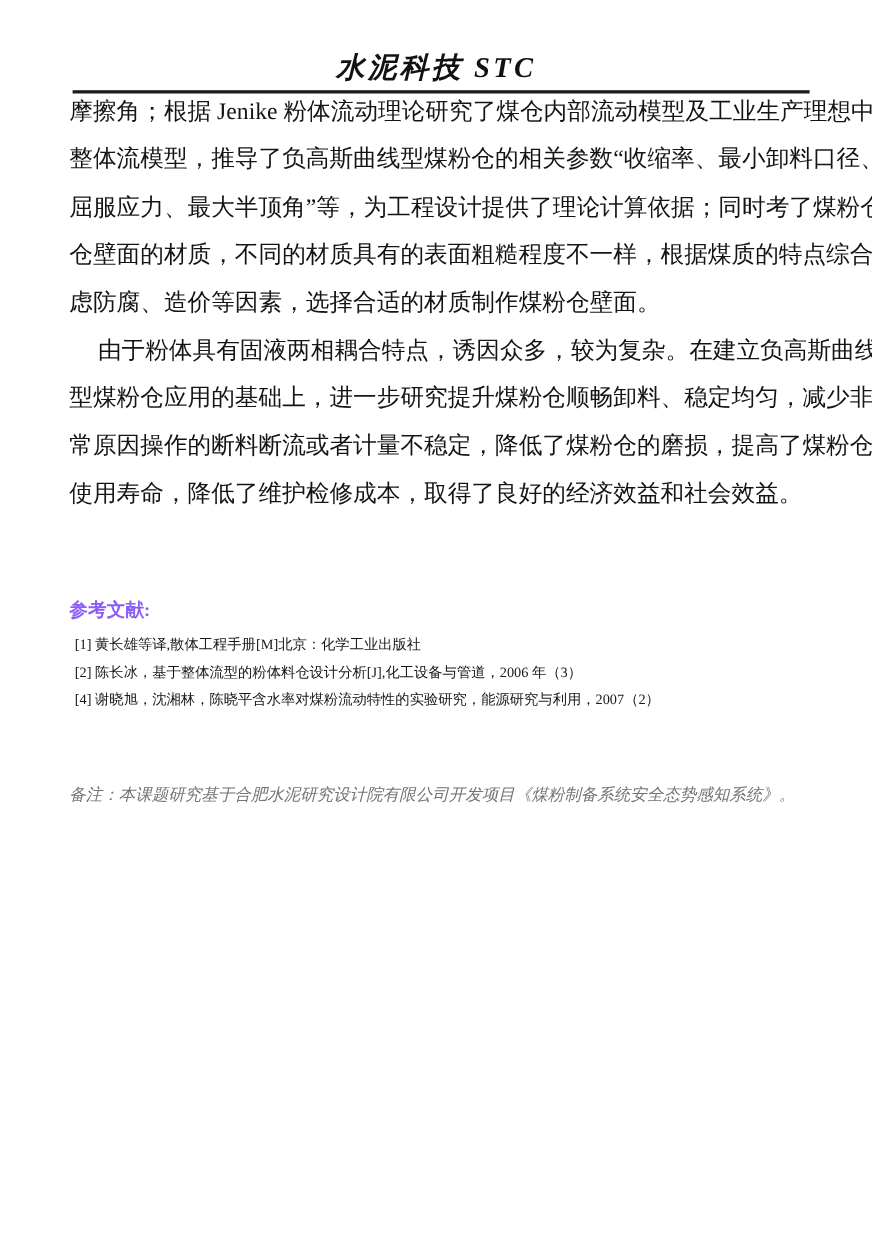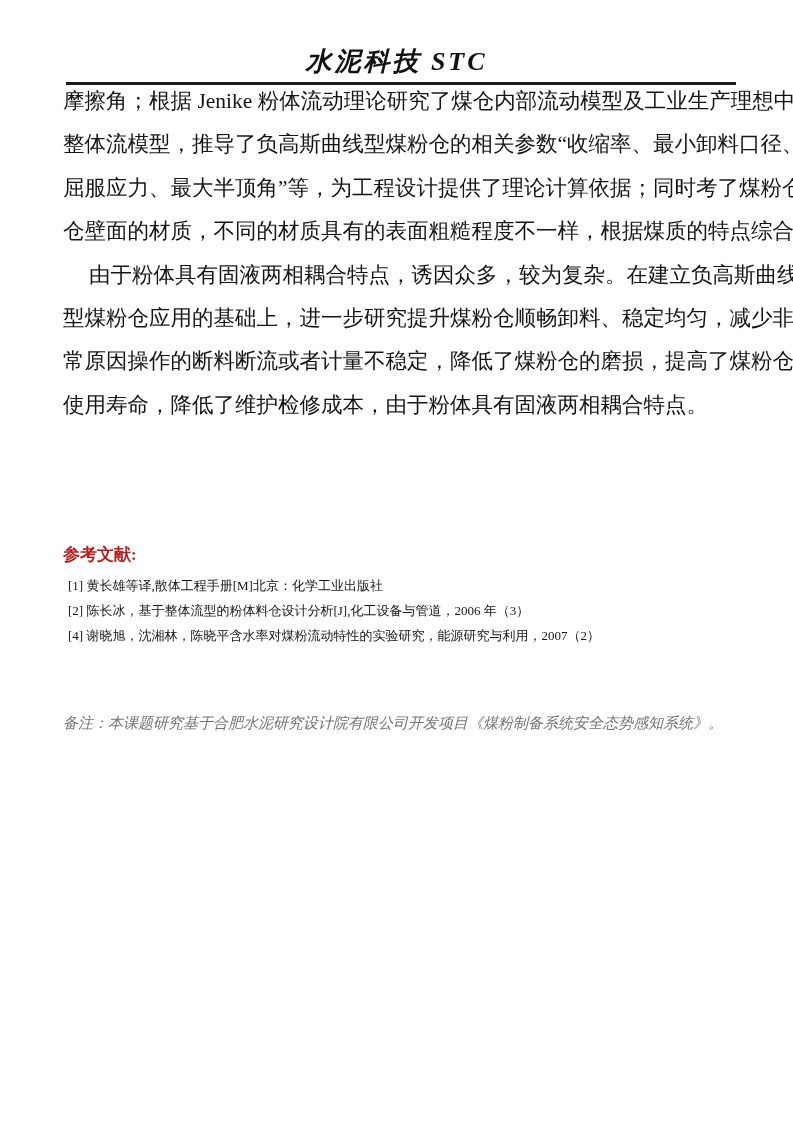--- a/index.html
+++ b/index.html
@@ -69,21 +69,21 @@
     position: absolute;
     top: 544px;
     left: 63px;
     width: 680px;
   }
   .ref-title {
     font-size: 17px;
     font-weight: bold;
     line-height: 22px;
     margin-bottom: 7px;
-    color: #b91c1c;
+    color: #8b5cf6;
   }
   .ref-item {
     font-size: 13px;
     line-height: 25px;
     padding-left: 5px;
     white-space: nowrap;
     color: #161616;
   }
 
   
@@ -136,26 +136,27 @@
 
   <div class="journal-title">水泥科技 STC</div>
   <div class="header-rule"></div>
 
   <div class="body-text">
     <div class="para">
       <div class="line">摩擦角；根据 Jenike 粉体流动理论研究了煤仓内部流动模型及工业生产理想中的</div>
       <div class="line">整体流模型，推导了负高斯曲线型煤粉仓的相关参数“收缩率、最小卸料口径、</div>
       <div class="line">屈服应力、最大半顶角”等，为工程设计提供了理论计算依据；同时考了煤粉仓</div>
       <div class="line">仓壁面的材质，不同的材质具有的表面粗糙程度不一样，根据煤质的特点综合考</div>
+      <div class="line">虑防腐、造价等因素，选择合适的材质制作煤粉仓壁面。</div>
     </div>
     <div class="para">
       <div class="line indent">由于粉体具有固液两相耦合特点，诱因众多，较为复杂。在建立负高斯曲线</div>
       <div class="line">型煤粉仓应用的基础上，进一步研究提升煤粉仓顺畅卸料、稳定均匀，减少非正</div>
       <div class="line">常原因操作的断料断流或者计量不稳定，降低了煤粉仓的磨损，提高了煤粉仓的</div>
-      <div class="line">使用寿命，降低了维护检修成本，由于粉体具有固液两相耦合特点。</div>
+      <div class="line">使用寿命，降低了维护检修成本，取得了良好的经济效益和社会效益。</div>
     </div>
   </div>
 
   <div class="references">
     <div class="ref-title">参考文献:</div>
     <div class="ref-item">[1] 黄长雄等译,散体工程手册[M]北京：化学工业出版社</div>
     <div class="ref-item">[2] 陈长冰，基于整体流型的粉体料仓设计分析[J],化工设备与管道，2006 年（3）</div>
     <div class="ref-item">[4] 谢晓旭，沈湘林，陈晓平含水率对煤粉流动特性的实验研究，能源研究与利用，2007（2）</div>
   </div>
 

